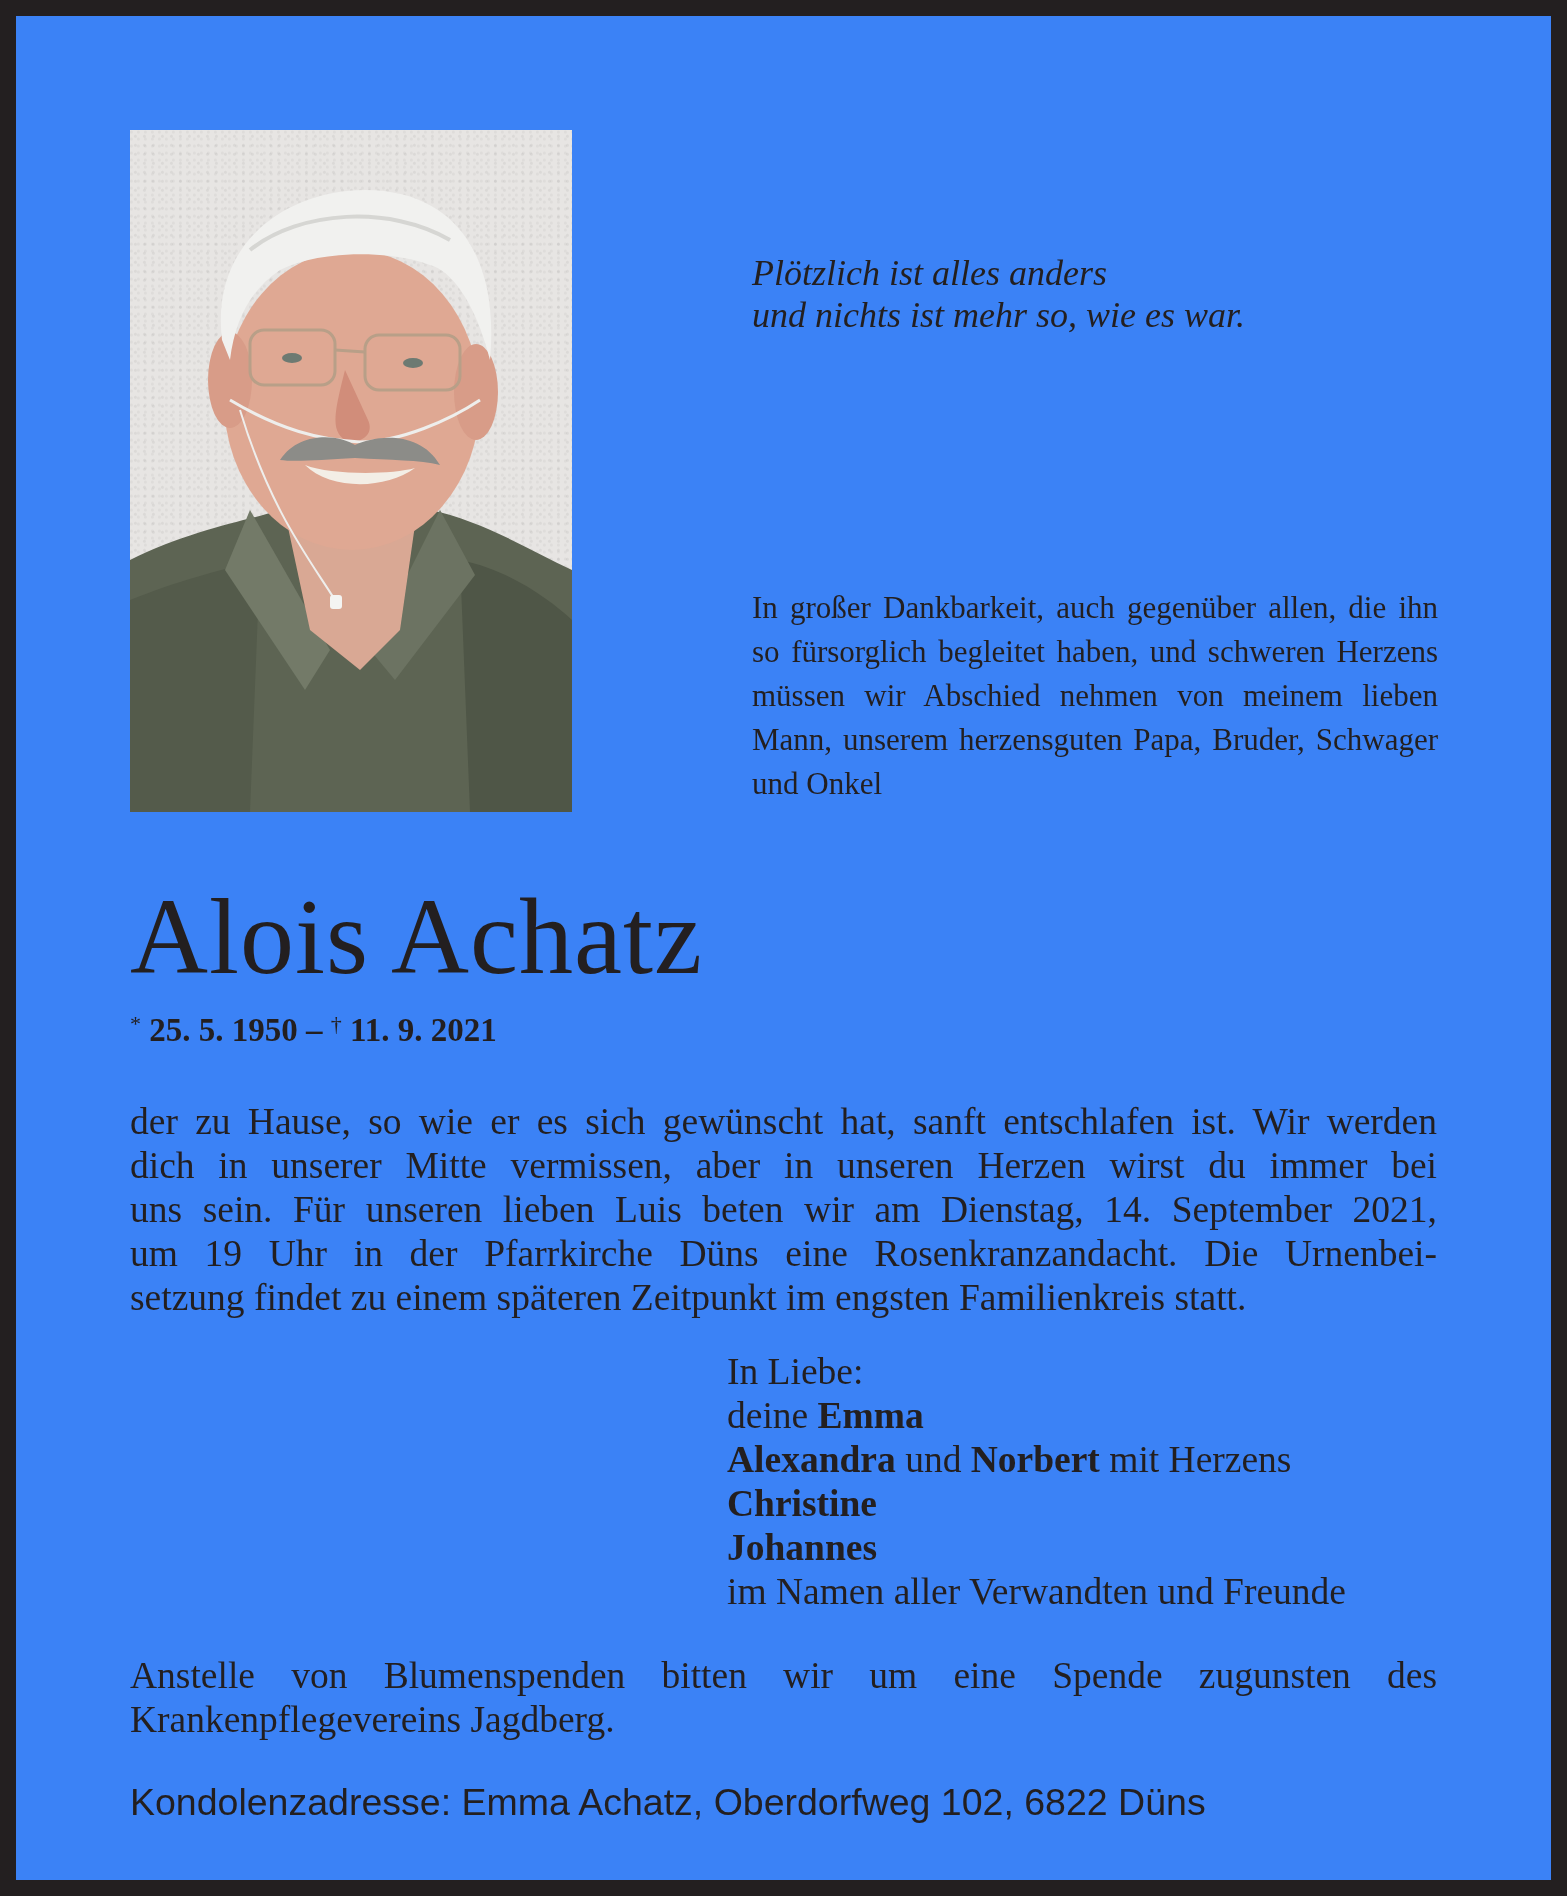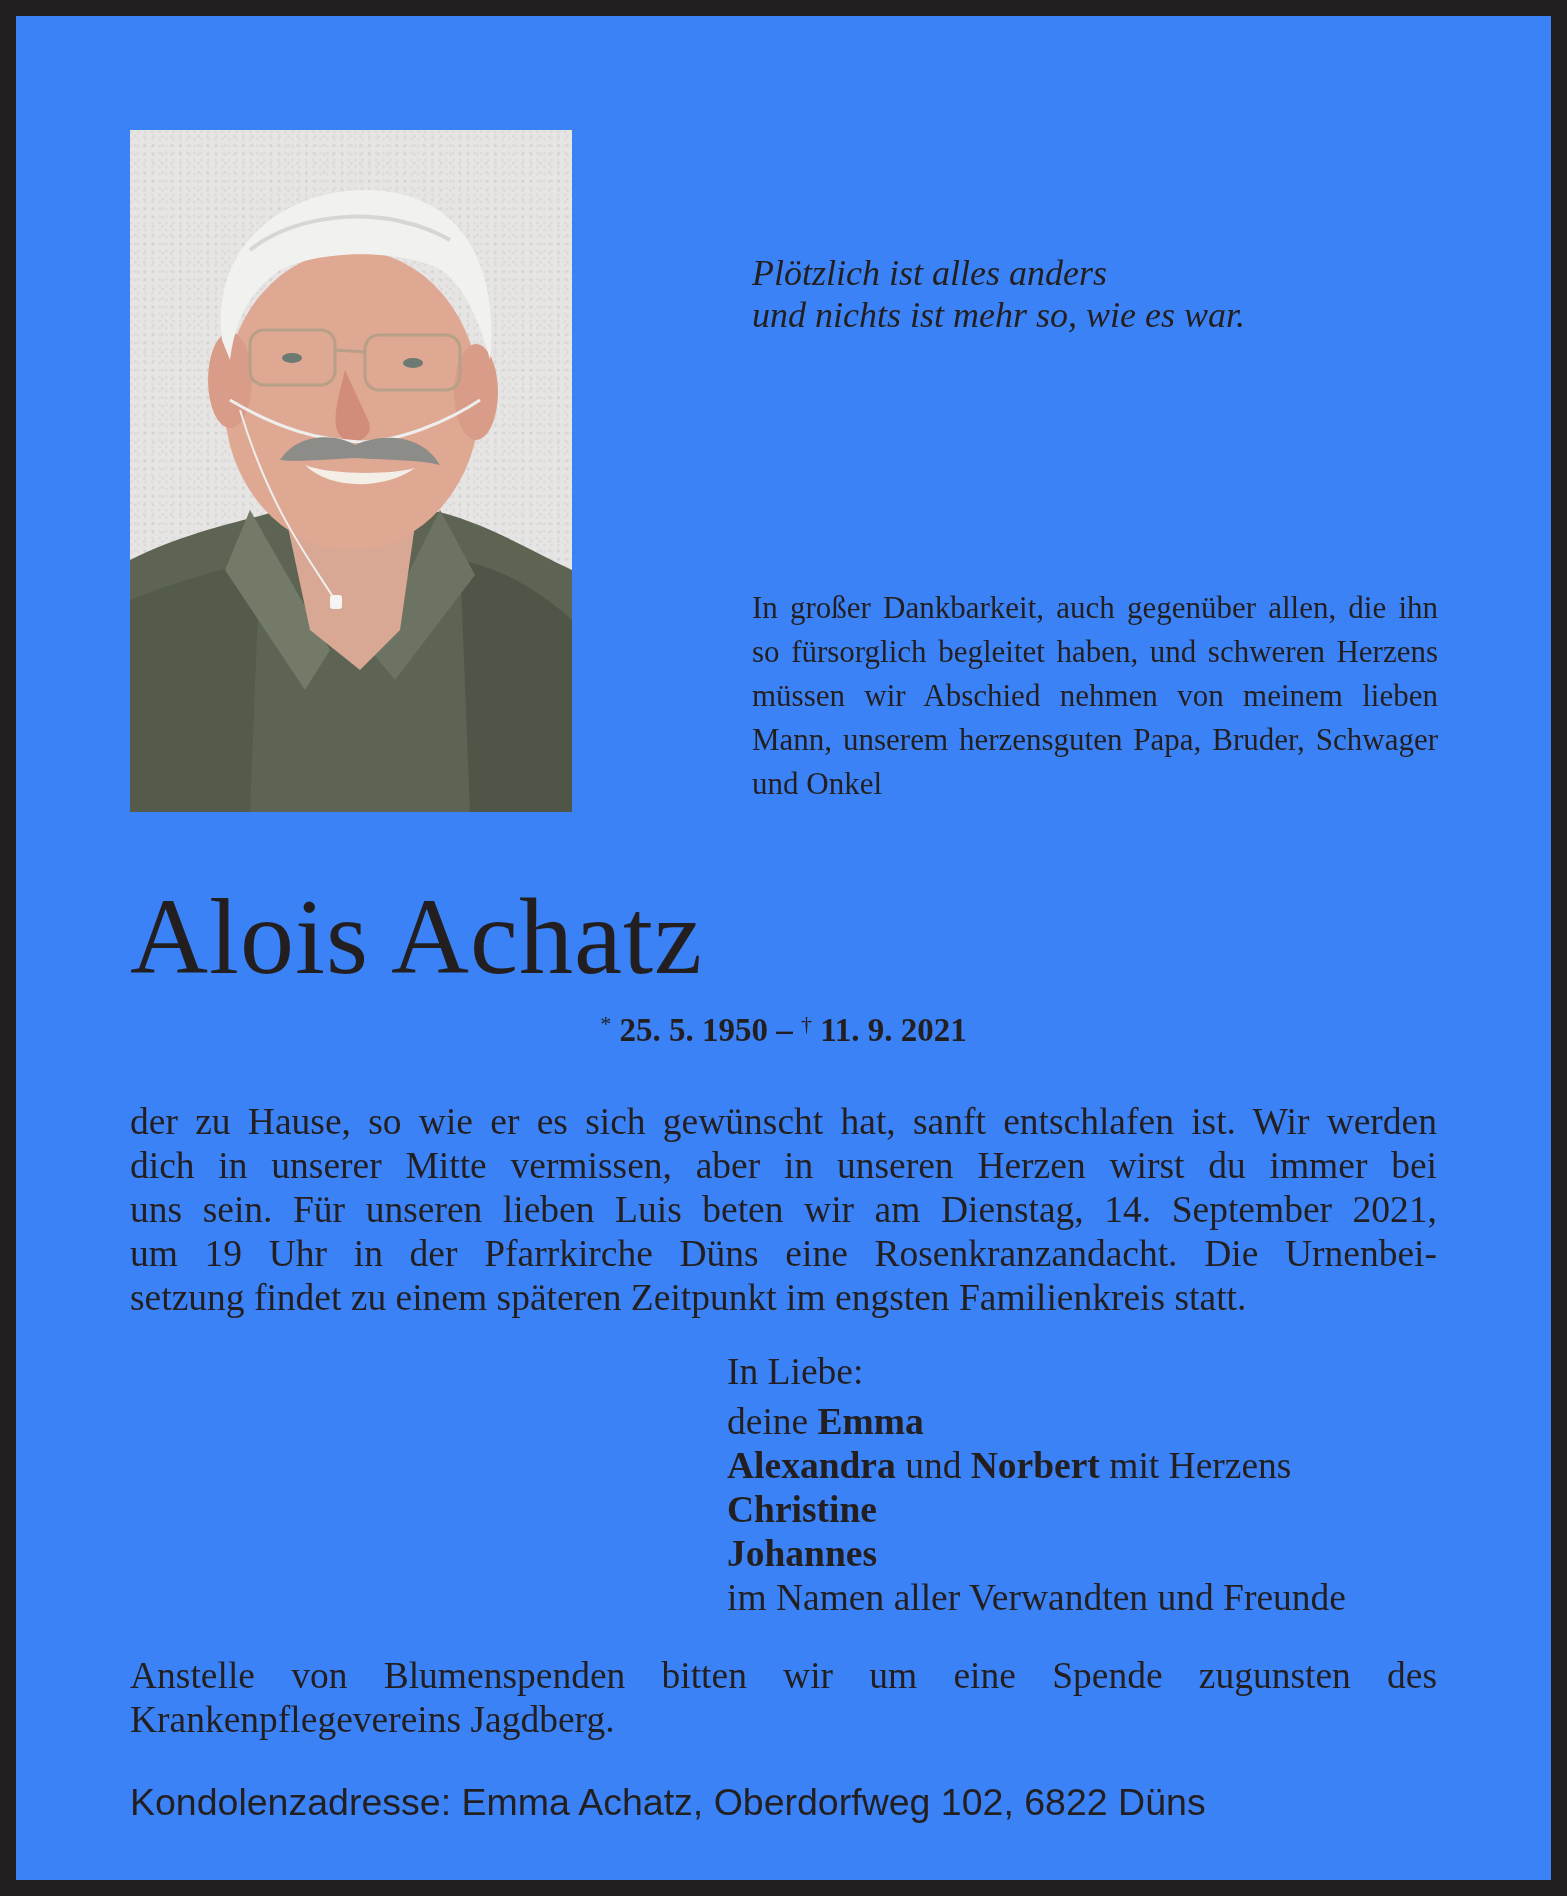--- a/index.html
+++ b/index.html
@@ -58,21 +58,20 @@
     width: 1307px;
     text-align: left;
     font-family: "Liberation Serif", "DejaVu Serif", serif;
     font-size: 108px;
     line-height: 110px;
     letter-spacing: 1px;
   }
   .dates {
     left: 114px; top: 990px;
     width: 1307px;
-    text-align: center;
     font-family: "Liberation Serif", "DejaVu Serif", serif;
     font-weight: bold;
     font-size: 33px;
     line-height: 36px;
   }
   .dates .sym { font-size: 22px; vertical-align: 10px; font-weight: normal; }
 
   
   .body-text {
     left: 114px; top: 1084px;
@@ -86,21 +85,21 @@
   .body-text .line { display: block; text-align: justify; text-align-last: justify; }
   .body-text .line.last { text-align-last: left; }
 
   
   .signoff {
     left: 711px; top: 1334px;
     font-family: "Liberation Serif", "DejaVu Serif", serif;
     font-size: 37.5px;
     line-height: 44px;
   }
-  .signoff .greeting { margin-bottom: 6px; }
+  .signoff .greeting { }
   .signoff b { font-weight: bold; }
 
   
   .donation {
     left: 114px; top: 1638px;
     width: 1307px;
     font-family: "Liberation Serif", "DejaVu Serif", serif;
     font-size: 37.5px;
     line-height: 44px;
     text-align: justify;

